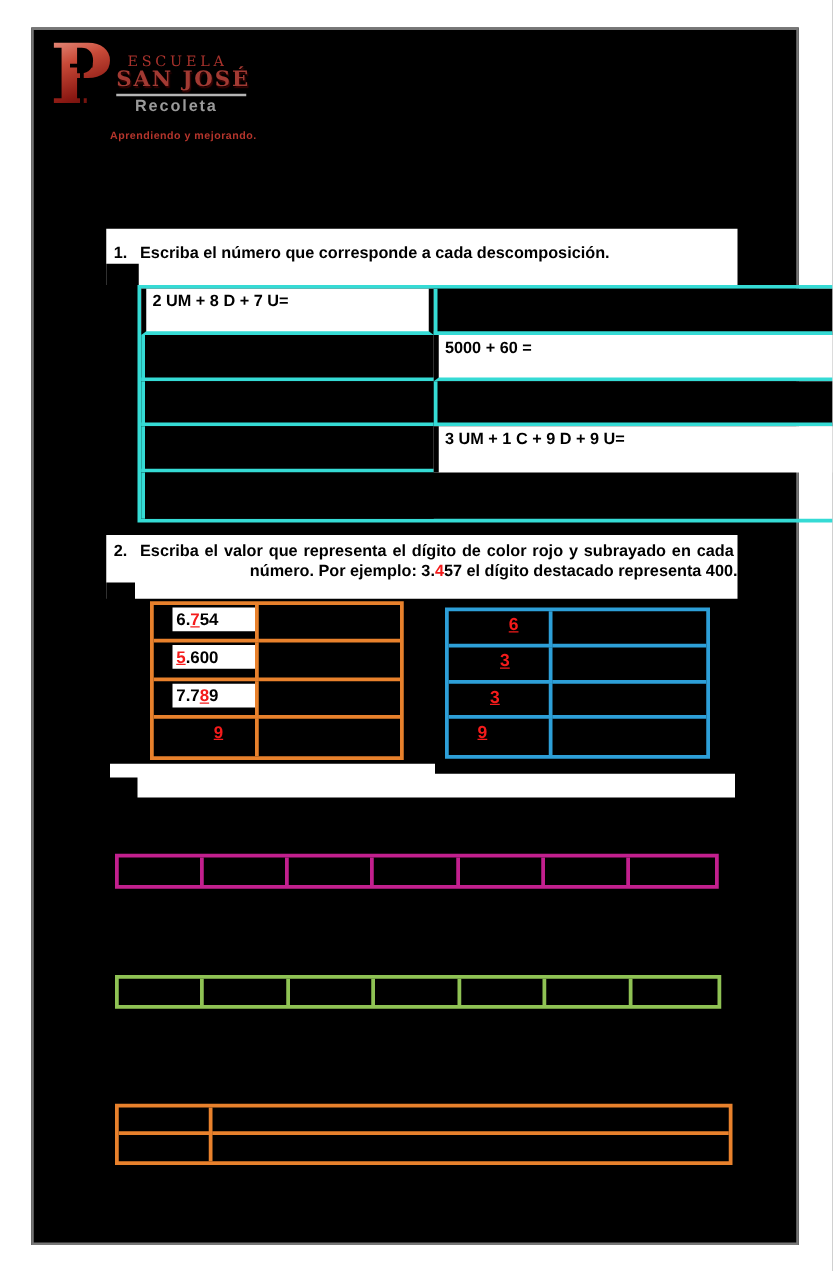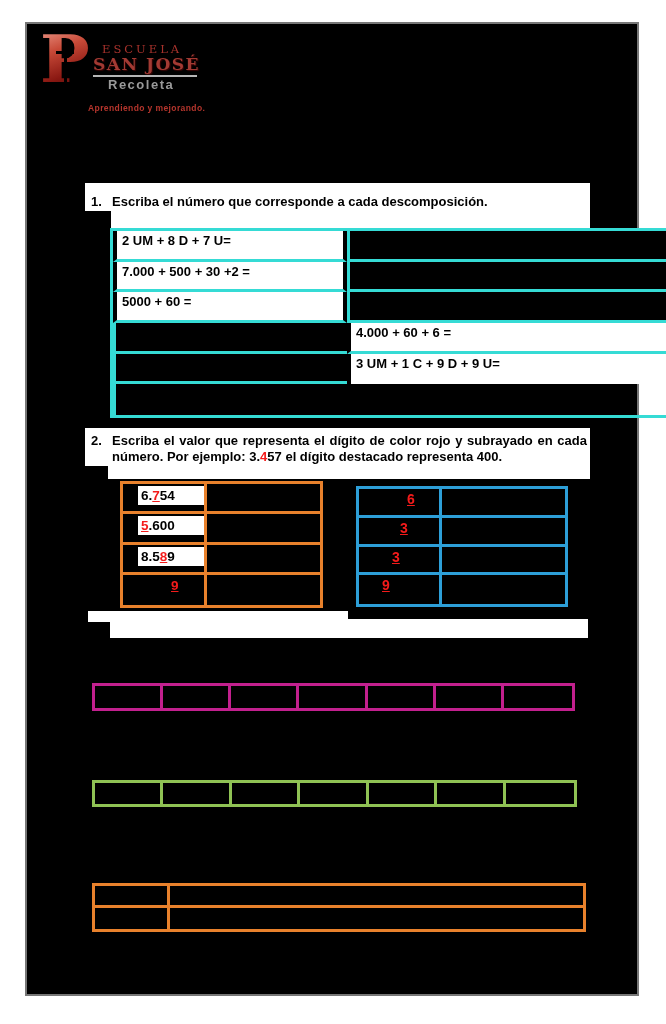--- a/index.html
+++ b/index.html
@@ -32,21 +32,21 @@
   
   .h1{left:85px;top:183px;width:505px;height:45px;background:#fff;box-sizing:border-box;}
   .h1-row{display:flex;padding:11px 4px 0 6px;font-size:13px;font-weight:bold;line-height:15px;}
   .h-num{width:21px;flex:none;}
   .notch1{left:85px;top:211px;width:26px;height:17px;background:#000;}
 
   .h2{left:85px;top:428px;width:505px;height:51px;background:#fff;box-sizing:border-box;
       font-size:13px;font-weight:bold;line-height:16px;}
   .h2-l1{display:flex;padding:5px 3px 0 6px;}
   .h2-l1-text{flex:1;text-align:justify;text-align-last:justify;}
-  .h2-l2{padding:0 0 0 27px;}
+  .h2-l2{padding:0 0 0 27px;text-align:right;}
   .red-inline{color:var(--red);}
   .notch2{left:85px;top:466px;width:23px;height:14px;background:#000;}
 
   
   .t1{left:110px;top:228px;width:565px;height:190px;display:grid;grid-template-columns:234px 1fr;
       grid-auto-rows:1fr;border:3px solid var(--cyan);box-sizing:border-box;}
   .t1-left{background:#fff;border-left:4px solid #000;border-right:4px solid #000;
            border-bottom:3px solid var(--cyan);font-size:13px;font-weight:bold;
            padding:3px 2px 0 5px;line-height:14px;box-sizing:border-box;}
   .t1-right{background:#000;border-left:3px solid var(--cyan);border-bottom:3px solid var(--cyan);box-sizing:border-box;}
@@ -117,26 +117,24 @@
     <div class="h1-row">
       <span class="h-num">1.</span>
       <span>Escriba el número que corresponde a cada descomposición.</span>
     </div>
   </div>
   <div class="abs notch1"></div>
 
   <div class="abs t1">
       <div class="t1-left"><span>2 UM + 8 D + 7 U=</span></div>
       <div class="t1-right"></div>
-      <div class="t1-left"><span>7.000 + 500 + 30 +2 =</span></div>
       <div class="t1-right"></div>
       <div class="t1-left"><span>5000 + 60 =</span></div>
       <div class="t1-right"></div>
       <div class="t1-right"></div>
-      <div class="t1-left"><span>4.000 + 60 + 6 =</span></div>
       <div class="t1-right"></div>
       <div class="t1-left"><span>3 UM + 1 C + 9 D + 9 U=</span></div>
       <div class="t1-right"></div>
     </div>
 
   <div class="abs h2">
     <div class="h2-l1">
       <span class="h-num">2.</span>
       <span class="h2-l1-text">Escriba el valor que representa el dígito de color rojo y subrayado en cada</span>
     </div>
@@ -147,21 +145,21 @@
   <div class="abs t2l">
       <div class="t2l-left">
         <div class="numbox"><span>6.</span><span class="red-d">7</span><span>54</span></div>
       </div>
       <div class="t2l-right"></div>
       <div class="t2l-left">
         <div class="numbox"><span class="red-d">5</span><span>.600</span></div>
       </div>
       <div class="t2l-right"></div>
       <div class="t2l-left">
-        <div class="numbox"><span>8.5</span><span class="red-d">8</span><span>9</span></div>
+        <div class="numbox"><span>7.7</span><span class="red-d">8</span><span>9</span></div>
       </div>
       <div class="t2l-right"></div>
       <div class="t2l-left"><span class="lone-red">9</span></div>
       <div class="t2l-right"></div>
     </div>
   <div class="abs t2r">
       <div class="t2r-left"><span class="red-digit r0">6</span></div>
       <div class="t2r-right"></div>
       <div class="t2r-left"><span class="red-digit r1">3</span></div>
       <div class="t2r-right"></div>

